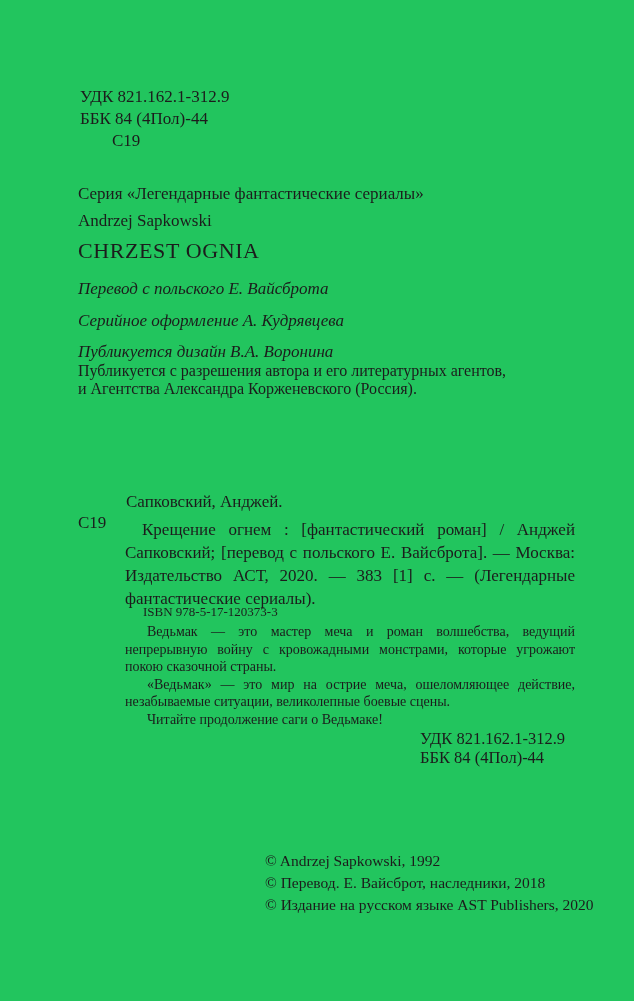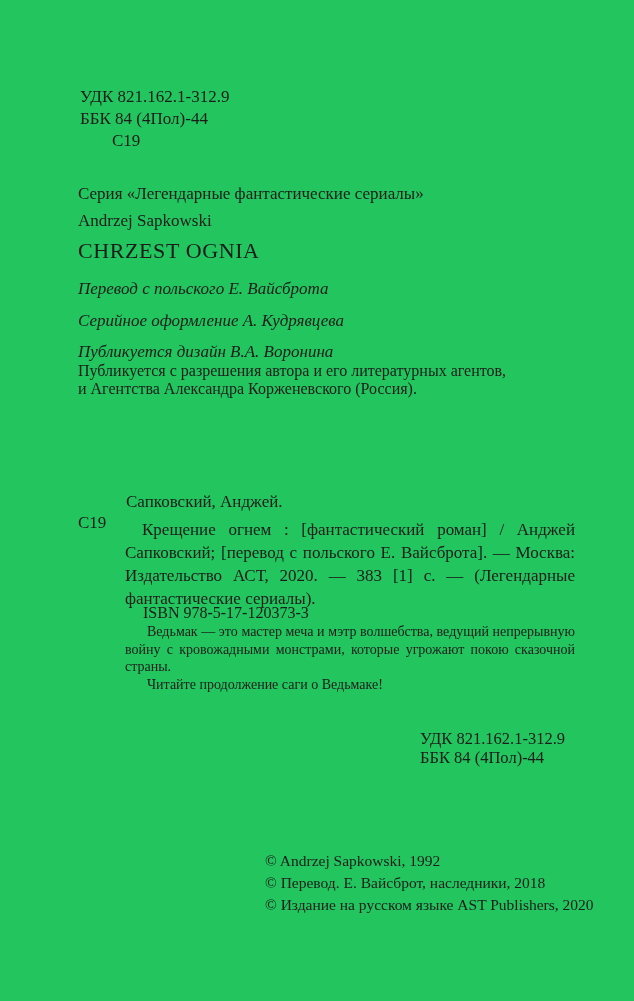--- a/index.html
+++ b/index.html
@@ -62,21 +62,21 @@
     font-size: 17px;
     line-height: 23px;
     text-align: justify;
     margin-top: 7px;
   }
   .catalog-body p { margin: 0; text-indent: 17px; }
 
   .isbn-line {
     top: 604px;
     left: 143px;
-    font-size: 16px;
+    font-size: 13px;
     white-space: nowrap;
   }
 
   .annotation {
     top: 623px;
     left: 125px;
     width: 450px;
     font-size: 14px;
     line-height: 17.6px;
     text-align: justify;
@@ -127,21 +127,22 @@
 
   <div class="abs catalog-header">Сапковский, Анджей.</div>
   <div class="abs margin-code">С19</div>
   <div class="abs catalog-body">
     <p>Крещение огнем : [фантастический роман] / Анджей Сапковский; [перевод с польского Е. Вайсброта]. — Москва: Издательство АСТ, 2020. — 383 [1] с. — (Легендарные фантастические сериалы).</p>
   </div>
 
   <div class="abs isbn-line">ISBN 978-5-17-120373-3</div>
 
   <div class="abs annotation">
-    <p>Ведьмак — это мастер меча и мэтр волшебства, ведущий непрерывную войну с кровожадными монстрами, которые угрожают покою сказочной страны.</p>
+    <p>Ведьмак — это мастер меча и роман волшебства, ведущий непрерывную войну с кровожадными монстрами, которые угрожают покою сказочной страны.</p>
+    <p>«Ведьмак» — это мир на острие меча, ошеломляющее действие, незабываемые ситуации, великолепные боевые сцены.</p>
     <p>Читайте продолжение саги о Ведьмаке!</p>
   </div>
 
   <div class="abs bottom-codes">
     <div>УДК 821.162.1-312.9</div>
     <div>ББК 84 (4Пол)-44</div>
   </div>
 
   <div class="abs copyright">
     <div>© Andrzej Sapkowski, 1992</div>

